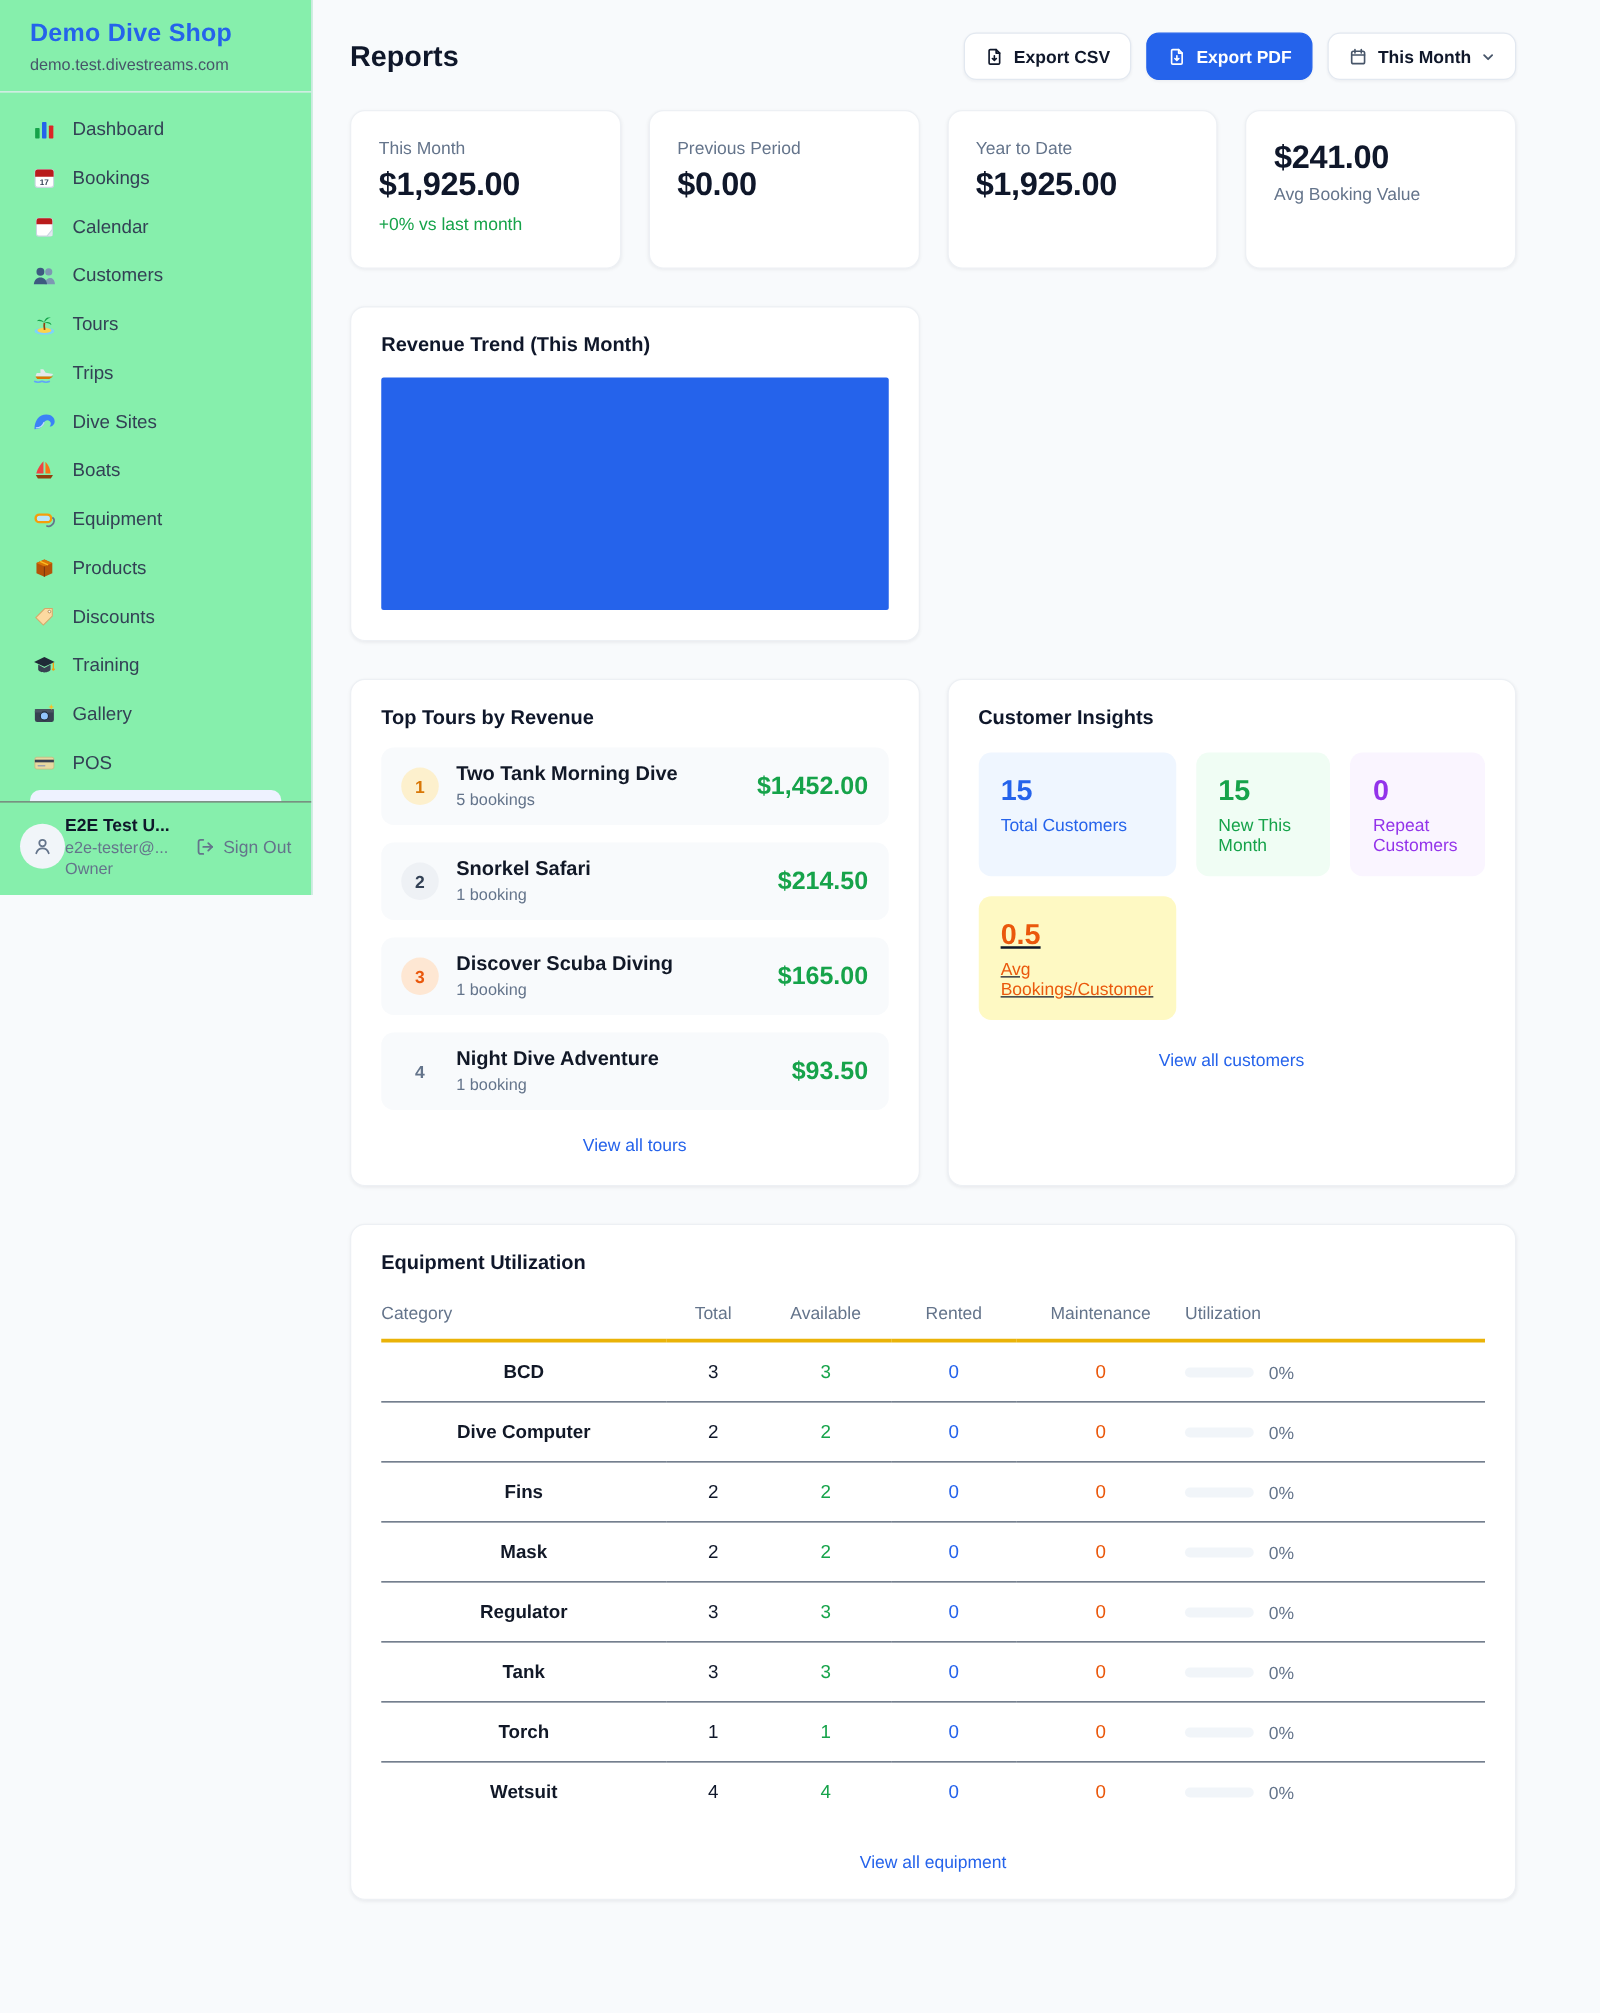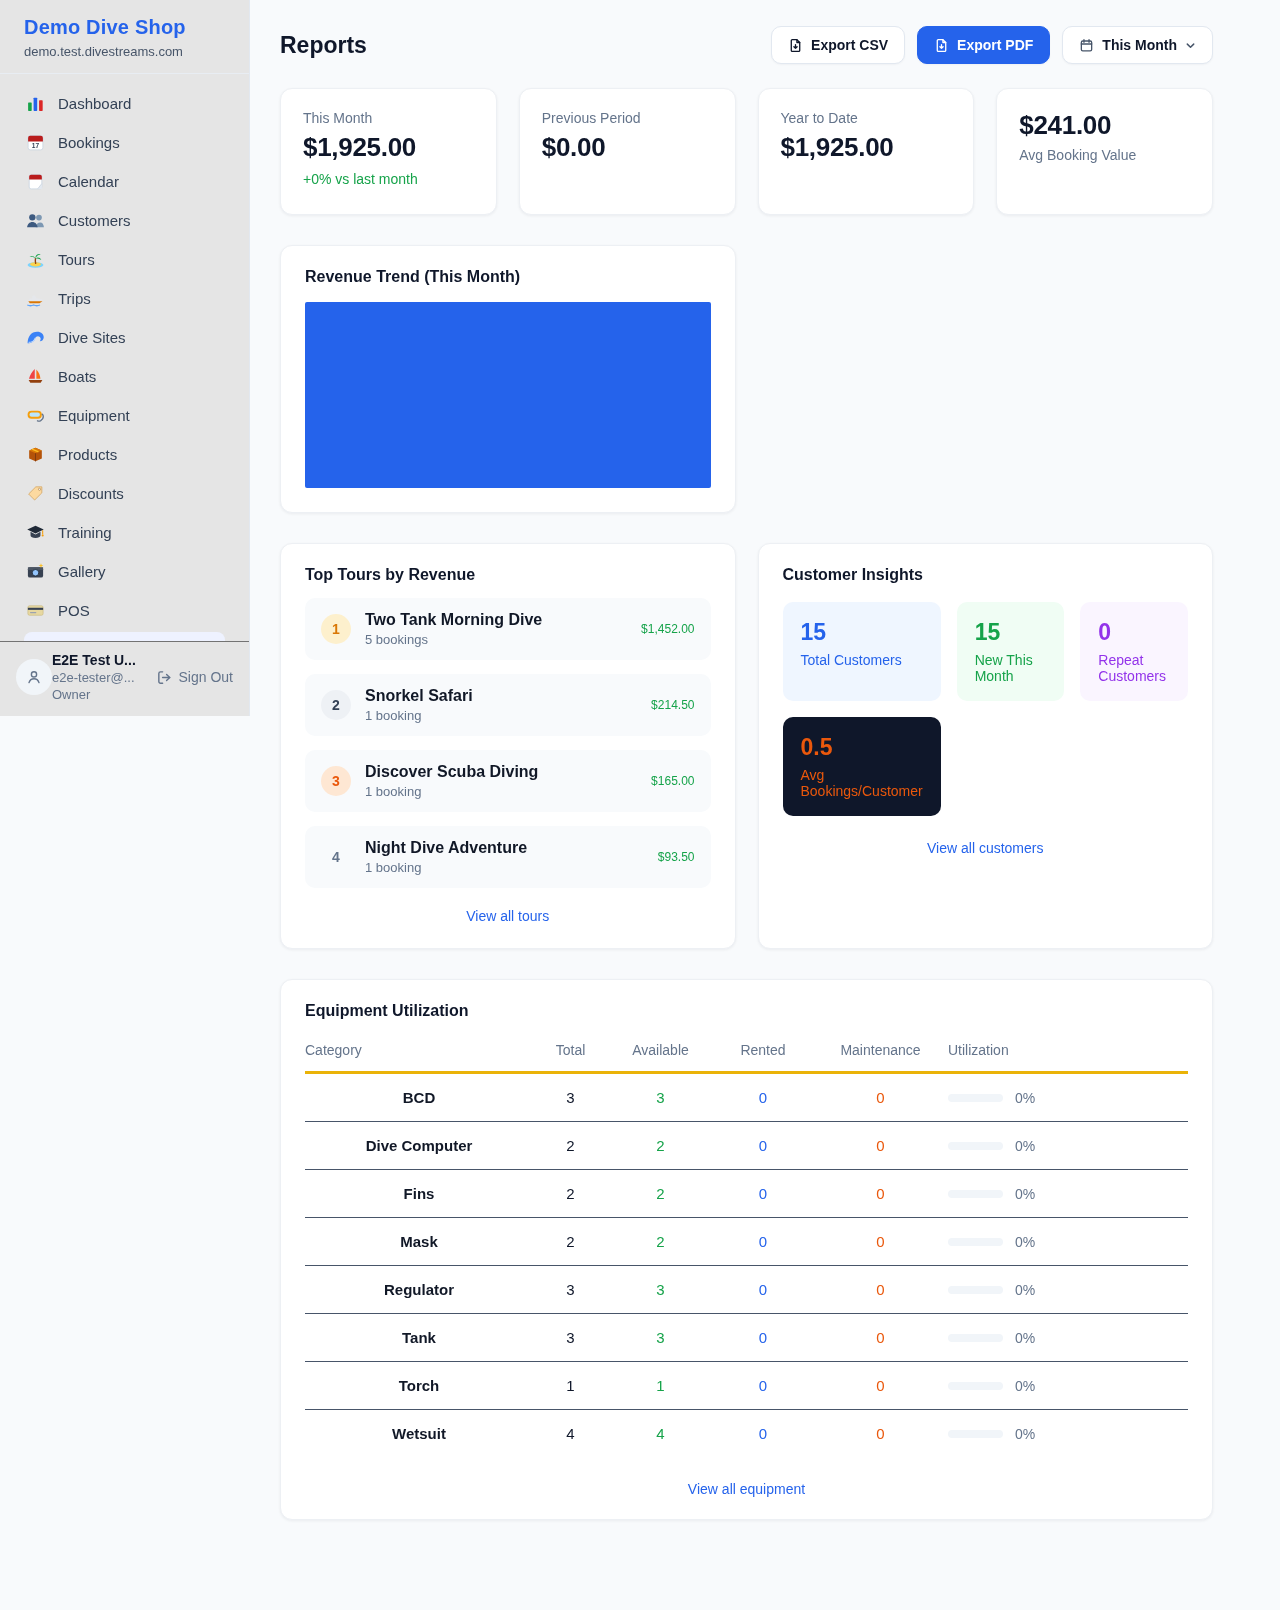--- a/index.html
+++ b/index.html
@@ -6,21 +6,21 @@
   html,body { width:1280px; }
   body {
     min-height:1610px;
     background:#f8fafc;
     font-family:"Liberation Sans", sans-serif;
     color:#0f172a;
     position:relative;
   }
   
   .sidebar{
-    position:absolute; left:0; top:0; width:250px; background:#e5e5e5;
+    position:absolute; left:0; top:0; width:250px; background:#86efac;
     border-right:1px solid #e2e8f0; padding-bottom:0;
   }
   .brand{ padding:16px 24px 14px; border-bottom:1px solid #e8edf3; }
   .brand-name{ color:#2563eb; font-size:20px; font-weight:700; letter-spacing:.2px; }
   .brand-domain{ color:#475569; font-size:13px; margin-top:5px; }
   .nav{ padding:10px 12px 0; }
   .nav-item{
     display:flex; align-items:center; gap:13px;
     padding:10px 14px; border-radius:8px;
     font-size:15px; color:#334155; cursor:pointer;
@@ -91,30 +91,30 @@
     display:flex; align-items:center; justify-content:center;
     font-size:14px; font-weight:600;
   }
   .rank.r1{ background:#fdf0cd; color:#d97706; }
   .rank.r2{ background:#eef1f5; color:#334155; }
   .rank.r3{ background:#fee7d3; color:#ea580c; }
   .rank.r4{ background:transparent; color:#64748b; }
   .tour-info{ flex:1; min-width:0; }
   .tour-name{ font-size:16px; font-weight:600; color:#111827; }
   .tour-bookings{ font-size:13px; color:#64748b; margin-top:3px; }
-  .tour-amount{ font-size:12px; font-weight:400; color:#16a34a; white-space:nowrap;margin-left:28px; }
+  .tour-amount{ font-size:20px; font-weight:700; color:#16a34a; white-space:nowrap;margin-left:28px; }
   .view-link{ display:block; text-align:center; margin-top:20px; color:#2563eb; font-size:14px; cursor:pointer; }
   .insights-grid{ display:grid; grid-template-columns:1fr 1fr 1fr; gap:16px; margin-top:18px; }
   .tile{ border-radius:10px; padding:17px 18px; }
   .tile-value{ font-size:23px; font-weight:700; }
   .tile-label{ font-size:14px; margin-top:6px; }
   .tile.blue{ background:#eff6ff; } .tile.blue .tile-value,.tile.blue .tile-label{ color:#2563eb; }
   .tile.green{ background:#f0fdf4; } .tile.green .tile-value,.tile.green .tile-label{ color:#16a34a; }
   .tile.purple{ background:#faf5ff; } .tile.purple .tile-value,.tile.purple .tile-label{ color:#9333ea; }
-  .tile.orange{ background:#0f172a;text-decoration:underline; } .tile.orange .tile-value,.tile.orange .tile-label{ color:#ea580c; }
+  .tile.orange{ background:#fef9c3;text-decoration:underline; } .tile.orange .tile-value,.tile.orange .tile-label{ color:#ea580c; }
   .insights-panel .view-link{ margin-top:24px; }
   
   .equip-panel{ margin-top:30px; padding:22px 24px 22px; }
   table.equip{ width:100%; border-collapse:collapse; margin-top:16px; }
   table.equip th{
     font-size:14px; font-weight:400; color:#64748b; text-align:center;
     padding:6px 0 13px; border-bottom:3px solid #eab308;
   }
   table.equip th.cat, table.equip th.util{ text-align:left; }
   table.equip td{

